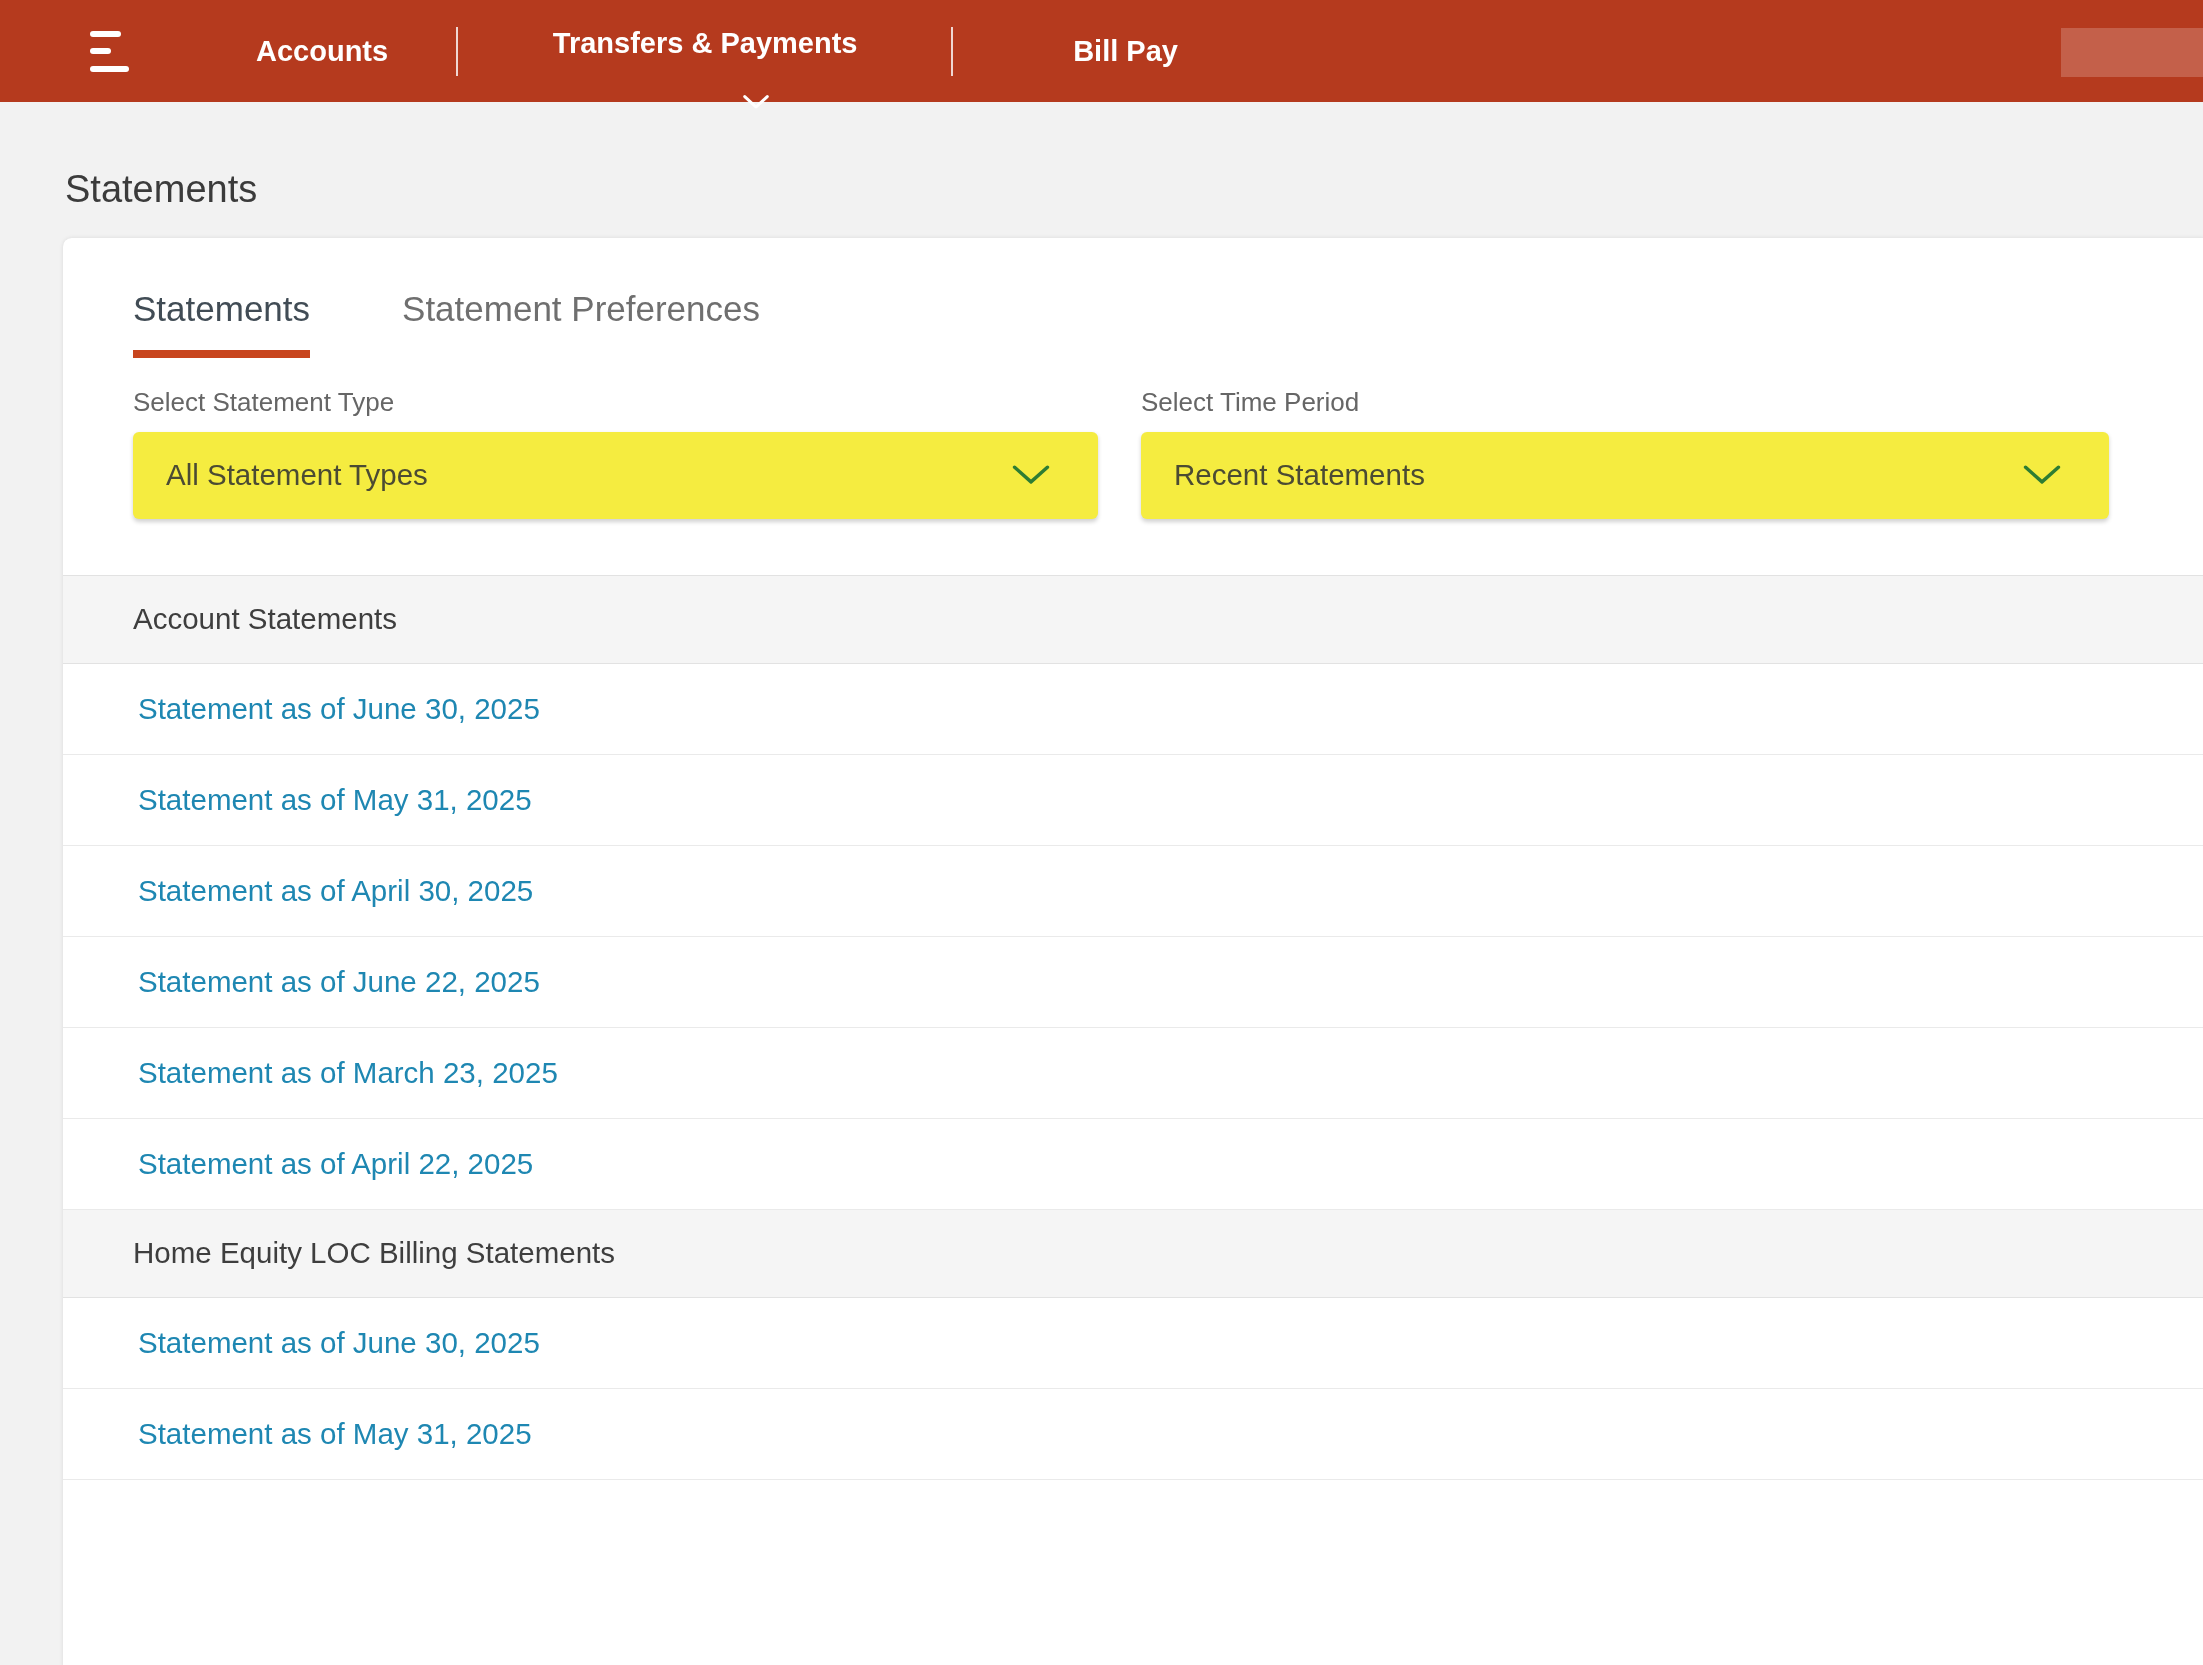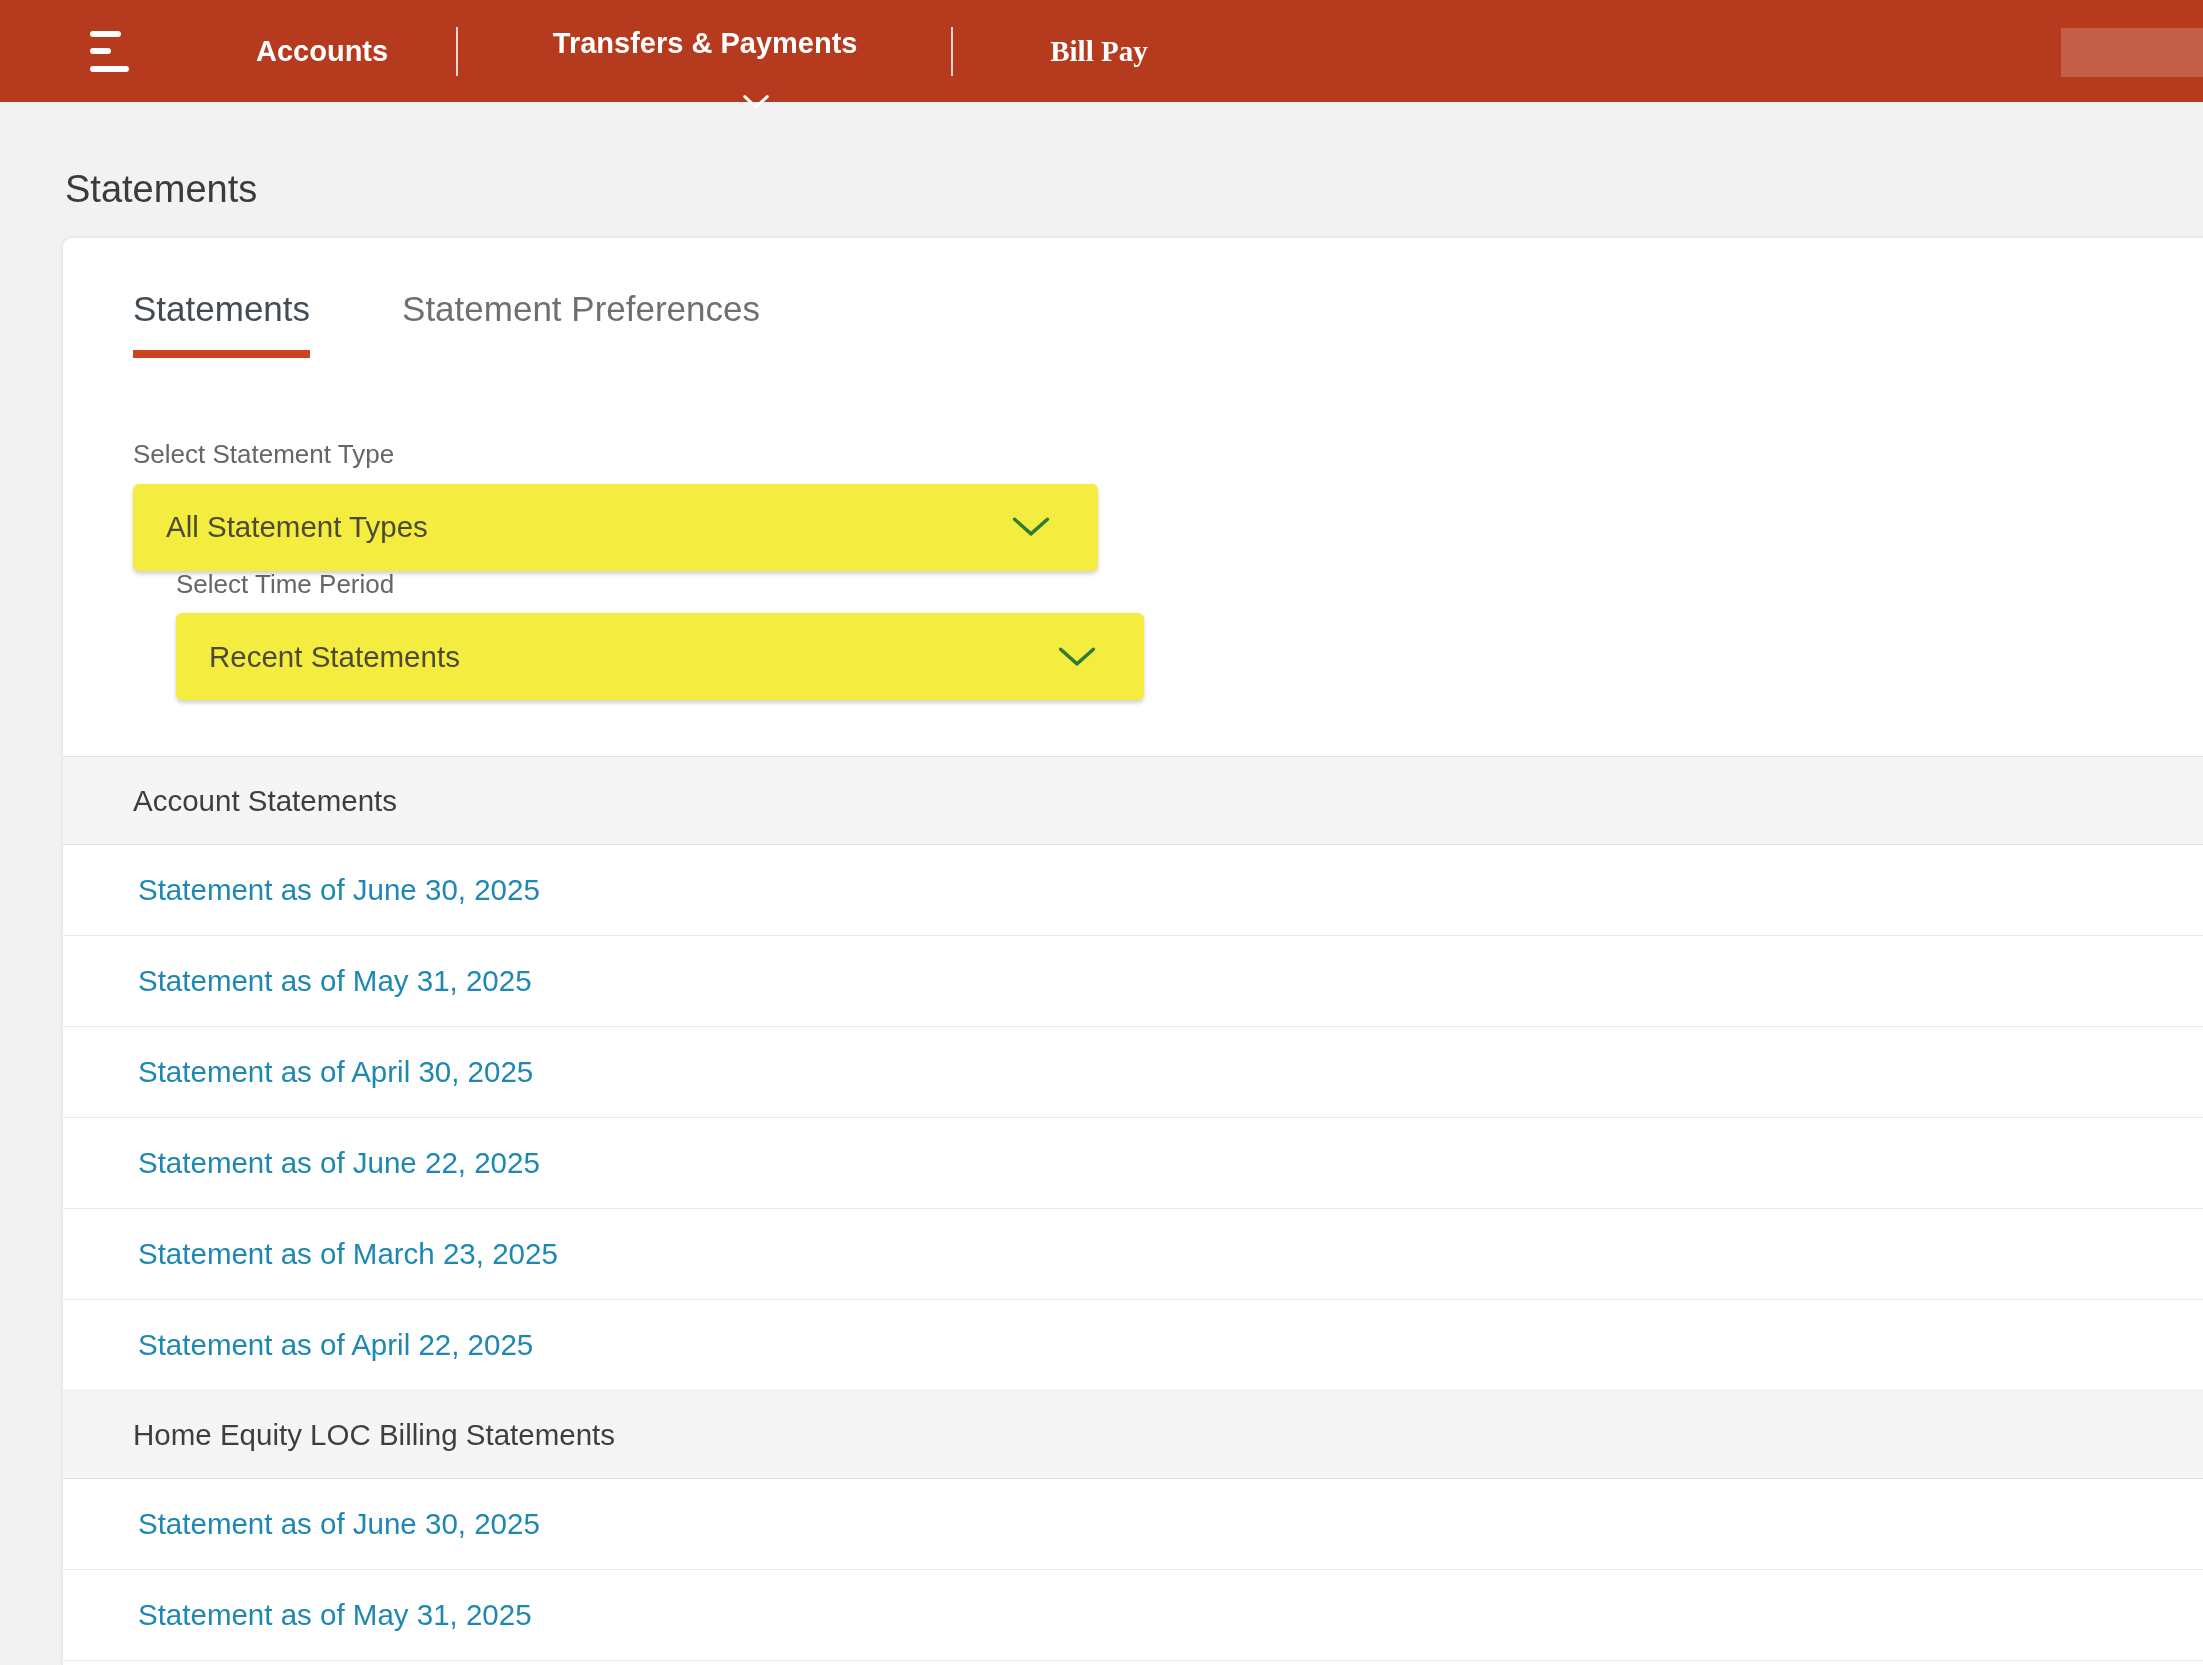--- a/index.html
+++ b/index.html
@@ -29,21 +29,21 @@
     color:#fff;font-size:29px;font-weight:700;line-height:102px;
     background:none;border:none;padding:0;cursor:pointer;
     font-family:inherit;white-space:nowrap;
   }
   .nav-accounts{margin-left:79px;}
   .nav-divider{width:1.7px;height:49px;background:rgba(255,255,255,0.8);}
   .div1{margin-left:21px;}
   .nav-transfers{margin-left:48px;display:flex;align-items:center;flex-direction:column;}
   .nav-transfers .chev{margin-left:101px;display:flex;align-items:center;}
   .div2{margin-left:47px;}
-  .nav-billpay{margin-left:50px;font-family:Liberation Serif, serif;}
+  .nav-billpay{margin-left:73px;}
   .nav-chip{
     position:absolute;right:0;top:28px;width:143px;height:49px;
     background:var(--nav-chip,#C4604A);
   }
 
   
   .page-title{
     margin:68px 0 0 65px;font-size:38px;line-height:39px;
     color:#3B3B3B;font-weight:400;
   }
@@ -63,21 +63,21 @@
     background:none;border:none;padding:0 0 31px 0;margin:0;
     cursor:pointer;position:relative;font-family:inherit;
   }
   .tab.active{color:#414C55;}
   .tab.active::after{
     content:"";position:absolute;left:0;bottom:0;height:7.8px;width:100%;
     background:var(--accent-underline,#C8451E);
   }
 
   
-  .filters{display:flex;padding-left:70px;margin-top:83px;flex-direction:column;}
+  .filters{display:flex;padding-left:70px;margin-top:31px;}
   .filter-col{display:flex;flex-direction:column;}
   .col1{width:965px;}
   .col2{width:968px;margin-left:43px;}
   .filter-label{font-size:26px;line-height:26px;color:#666;margin-bottom:16.5px;}
   .select-box{
     height:87px;width:100%;box-sizing:border-box;
     background:var(--highlight-yellow,#F5EC40);
     border:none;border-radius:6px;
     display:flex;align-items:center;
     padding:0 96px 0 33px;position:relative;

